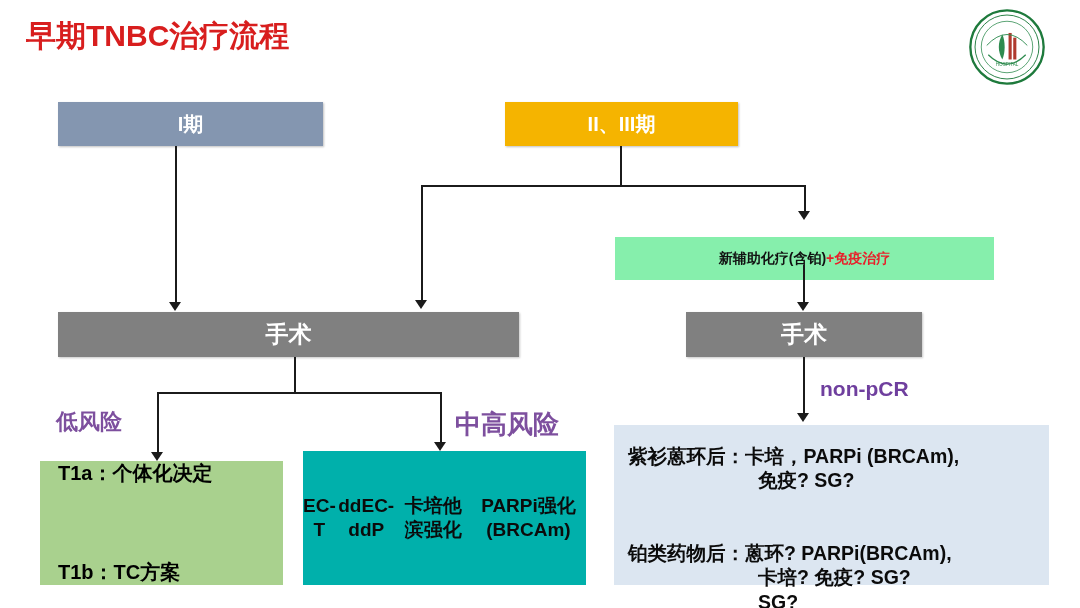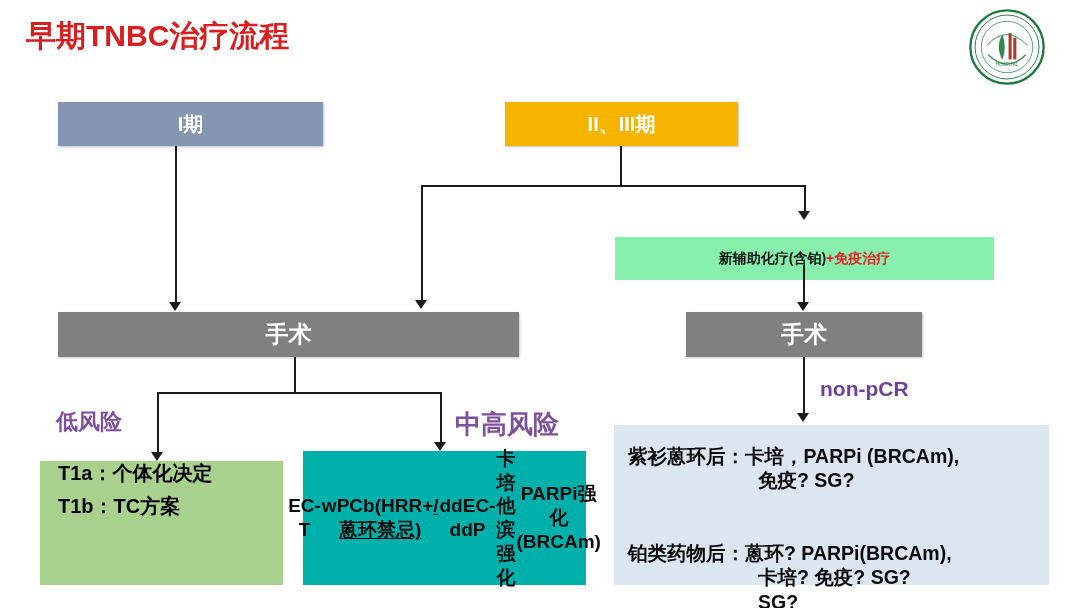--- a/index.html
+++ b/index.html
@@ -55,21 +55,21 @@
     box-shadow:1px 1px 2px rgba(0,0,0,.22);
   }
   .box-surgery-r{
     left:686px;top:312px;width:236px;height:45px;
     background:#808080;color:#ffffff;font-size:23px;
     box-shadow:1px 1px 2px rgba(0,0,0,.22);
   }
   .box-green{
     left:40px;top:461px;width:243px;height:124px;
     background:#a9d18e;color:#000000;font-size:20px;
-    flex-direction:column;align-items:flex-start;justify-content:flex-start;
+    flex-direction:column;align-items:flex-start;justify-content:space-between;
     padding-left:18px;gap:8px;
   }
   .box-teal{
     left:303px;top:451px;width:283px;height:134px;
     background:#00b0ab;color:#0b0b0b;font-size:19px;
     flex-direction:row;justify-content:center;gap:1px;
   }
   .box-teal .u{text-decoration:underline;text-underline-offset:2px;}
   .box-blue{
     left:614px;top:425px;width:435px;height:160px;
@@ -171,21 +171,20 @@
   <div class="abs arrow" style="left:797px;top:413px;"></div>
   <div class="abs lbl lbl-nonpcr">non-pCR</div>
 
   <div class="abs box box-green">
     <div>T1a：个体化决定</div>
     <div>T1b：TC方案</div>
   </div>
 
   <div class="abs box box-teal">
     <div>EC-T</div>
-    <div><span>wPCb(HRR+</span><span class="u">/蒽环禁忌)</span></div>
     <div>ddEC-ddP</div>
     <div>卡培他滨强化</div>
     <div>PARPi强化(BRCAm)</div>
   </div>
 
   <div class="abs box box-blue">
     <div class="blue-row">
       <span class="blue-lead">紫衫蒽环后：</span>
       <span class="blue-body">卡培，PARPi (BRCAm),</span>
     </div>

